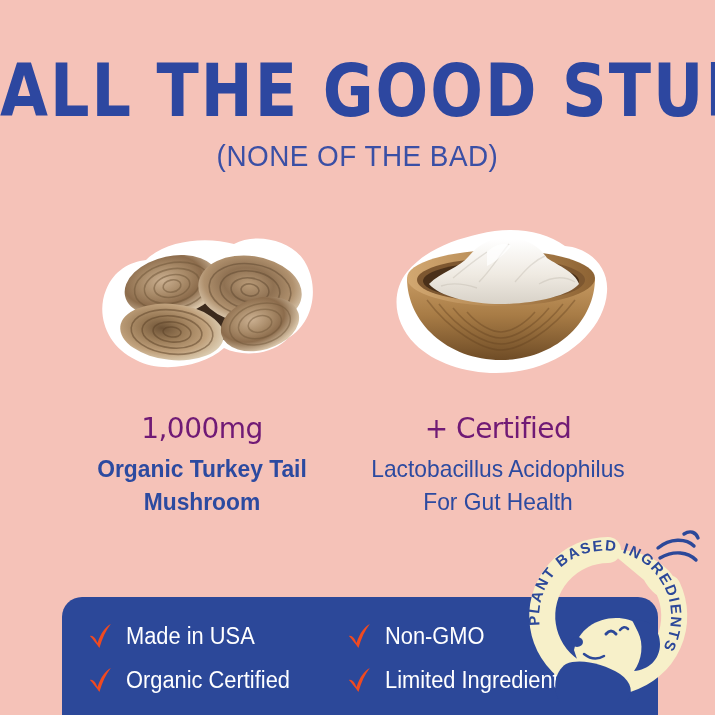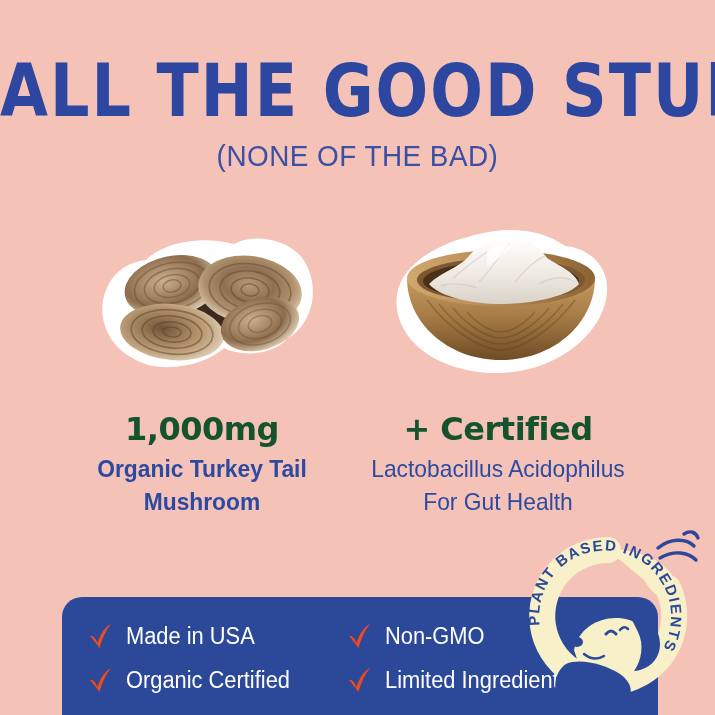--- a/index.html
+++ b/index.html
@@ -75,24 +75,24 @@
   .col {
     position: absolute;
     text-align: center;
     color: #20439a;
   }
   #col-left  { left: 52px;  top: 408px; width: 300px; }
   #col-right { left: 348px; top: 408px; width: 300px; }
 
   .col-head {
     font-family: "DejaVu Sans", sans-serif;
-    font-weight: bold;
-    font-size: 32px;
+    font-weight: normal;
+    font-size: 28px;
     line-height: 42px;
-    color: #14532d;
+    color: #701a75;
     letter-spacing: -0.5px;
   }
   .col-sub {
     font-family: "Liberation Sans", sans-serif;
     font-size: 24px;
     line-height: 29px;
     color: #2c4aa0;
     margin-top: 4px;
     transform: scaleX(0.95);
   }

